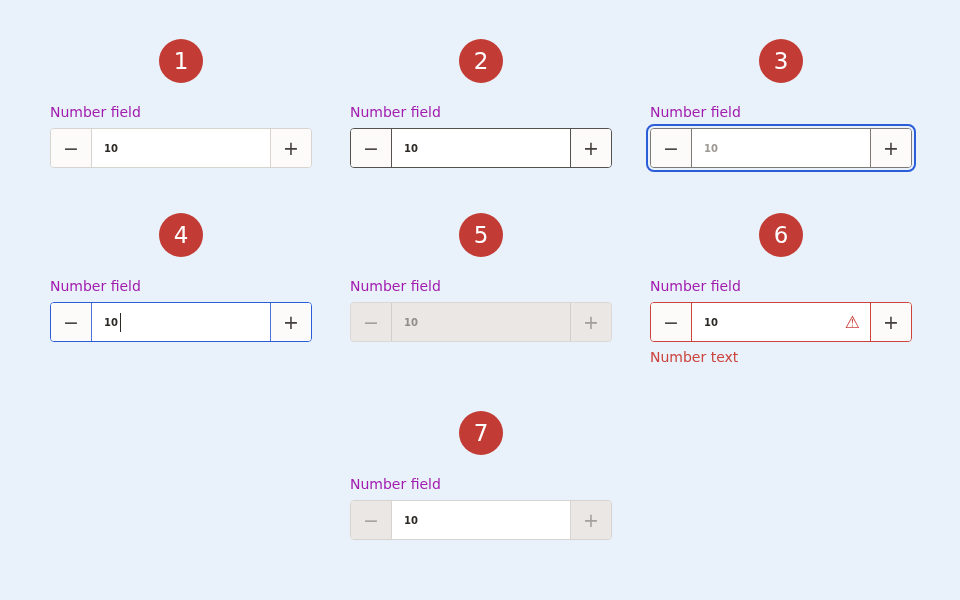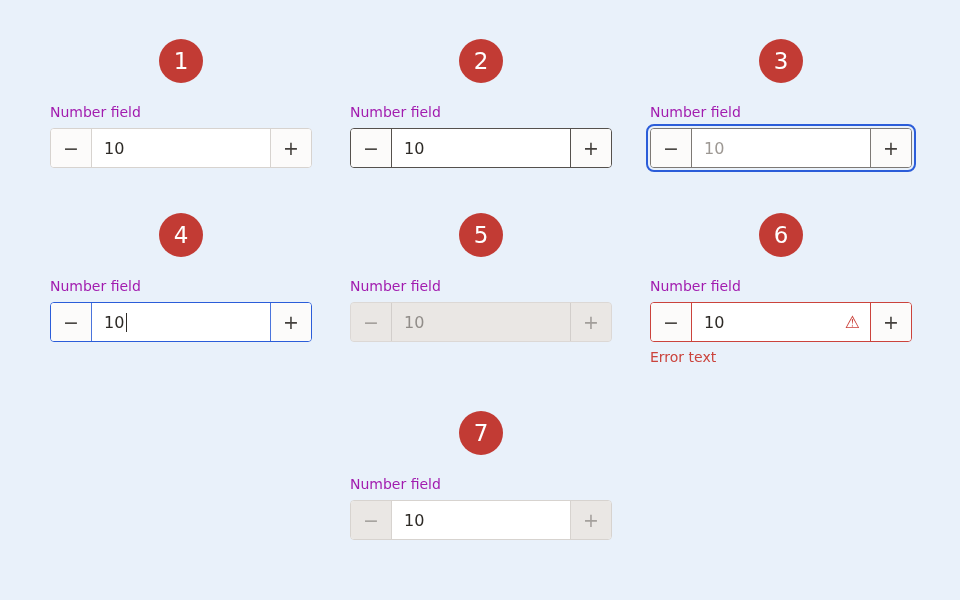--- a/index.html
+++ b/index.html
@@ -41,21 +41,21 @@
     font-family:inherit;font-size:19px;color:#43403c;
     display:flex;align-items:center;justify-content:center;
     cursor:pointer;border-radius:3px 0 0 3px;
   }
   .btn.plus{border-radius:0 3px 3px 0;}
   .inputarea{
     flex:1 1 auto;display:flex;align-items:center;
     border-left:1px solid #d7d3cf;border-right:1px solid #d7d3cf;
     padding:0 10px 0 12px;background:#ffffff;
   }
-  .value{font-size:16px;color:#2d2a26;}
+  .value{font-size:10px;color:#2d2a26;font-weight:bold;}
   .caret{display:none;width:1px;height:19px;background:#2d2a26;margin-left:2px;}
   .warning-icon{display:none;margin-left:auto;font-size:17px;color:#cb433c;line-height:1;}
   .error{display:none;font-size:14px;color:#cb433c;margin-top:7px;}
 
   
   .state-hover .control{border-color:#55514d;}
   .state-hover .inputarea{border-left-color:#55514d;border-right-color:#55514d;}
 
   
   .state-focus .control{
@@ -159,21 +159,21 @@
   <div class="label">Number field</div>
   <div class="control">
     <button class="btn minus">−</button>
     <div class="inputarea">
       <span class="value">10</span>
 
       <span class="warning-icon">⚠</span>
     </div>
     <button class="btn plus">+</button>
   </div>
-  <div class="error">Error text</div>
+  <div class="error">Number text</div>
 </div>
 
 <div class="cell c7 state-buttons-disabled">
   <div class="badge">7</div>
   <div class="label">Number field</div>
   <div class="control">
     <button class="btn minus">−</button>
     <div class="inputarea">
       <span class="value">10</span>
 

